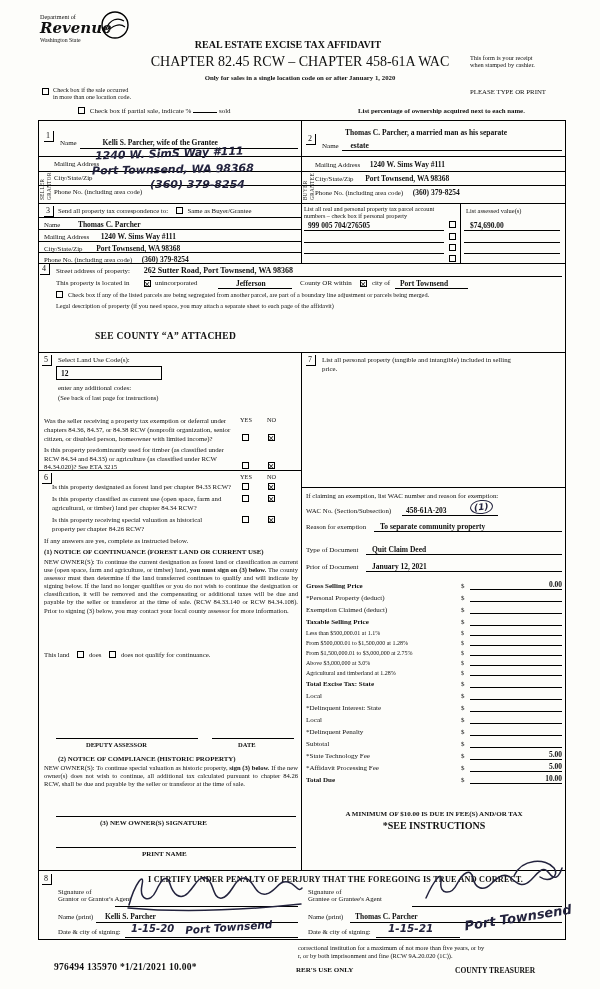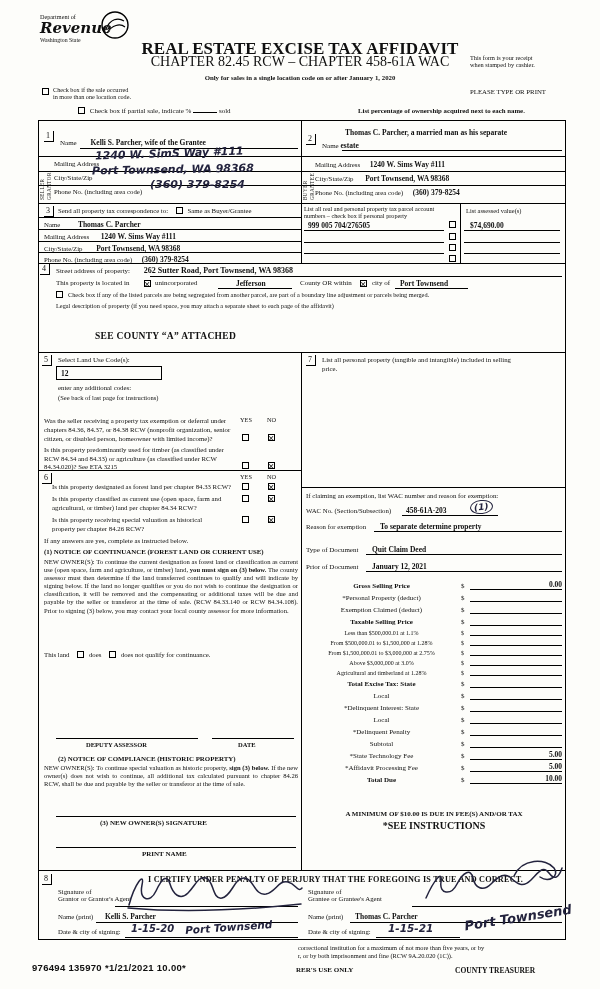--- a/index.html
+++ b/index.html
@@ -17,21 +17,21 @@
 .cb{position:absolute;width:7px;height:7px;border:1px solid #000;background:transparent}
 .cb.ck::before{content:"✕";font-family:"DejaVu Sans",sans-serif;font-weight:bold;font-size:7.5px;line-height:7px;position:absolute;left:-1px;top:-.5px}
 .icb{display:inline-block;width:7px;height:7px;border:1px solid #000;vertical-align:-1px;margin:0 3px 0 6px}
 .num{position:absolute;font-size:8px;line-height:9px;padding:0 3px 1px 2px;border-right:1px solid #000;border-bottom:1px solid #000}
 .vlab{display:flex;gap:1px}
 .vlab span{writing-mode:vertical-rl;transform:rotate(180deg);font-size:5.2px;letter-spacing:.4px}
 .money{position:absolute;left:306px;top:578px;width:256px}
 .mrow{display:flex;align-items:flex-end;height:12px;font-size:7px}
 .mrow.hdrrow{height:11px}
 .srow{height:10px;font-size:6px}
-.mlabel{flex:1;text-align:center;padding-right:4px;white-space:nowrap}
+.mlabel{flex:1;text-align:left;padding-right:4px;white-space:nowrap}
 .dol{width:9px}
 .mval{width:92px;border-bottom:1px solid #000;text-align:right;font-weight:bold;font-size:7.5px;line-height:9px}
 .mval.noline{border-bottom:none}
 svg.lines{position:absolute;left:0;top:0}
 </style>
 </head>
 <body>
 
 <div id="page">
 
@@ -85,21 +85,21 @@
 
   <div class="abs" style="left:40px;top:13px">
     <div style="font-size:6.2px">Department of</div>
     <div style="font-size:15px;font-weight:bold;font-style:italic;font-family:'DejaVu Serif',serif;margin-top:-1px">Revenue</div>
     <div style="font-size:5.8px">Washington State</div>
   </div>
   <svg class="abs" style="left:100px;top:10px" width="32" height="32">
     <circle cx="15" cy="15" r="13" fill="none" stroke="#000" stroke-width="1.4"></circle>
     <path d="M6,19 C10,9 18,7 24,11 M7,23 C12,15 20,13 25,17" stroke="#000" fill="none" stroke-width="1.2"></path>
   </svg>
-  <div class="abs b c" style="left:140px;top:39px;width:320px;font-size:17px">REAL ESTATE EXCISE TAX AFFIDAVIT</div>
+  <div class="abs b c" style="left:128px;top:39px;width:320px;font-size:10px">REAL ESTATE EXCISE TAX AFFIDAVIT</div>
   <div class="abs c" style="left:140px;top:54px;width:320px;font-size:14px">CHAPTER 82.45 RCW – CHAPTER 458-61A WAC</div>
   <div class="abs b c" style="left:40px;top:73.5px;width:520px;font-size:6.8px">Only for sales in a single location code on or after January 1, 2020</div>
   <div class="abs" style="left:470px;top:54px;font-size:6.3px">
     <div>This form is your receipt</div>
     <div>when stamped by cashier.</div>
   </div>
   <div class="abs" style="left:470px;top:88px;font-size:6.8px">PLEASE TYPE OR PRINT</div>
   <span class="cb" style="left:42px;top:88px"></span>
   <div class="abs" style="left:53px;top:86px;font-size:6.2px">
     <div>Check box if the sale occurred</div>
@@ -113,38 +113,38 @@
   </div>
   <div class="abs b" style="left:358px;top:107px;font-size:6.8px">List percentage of ownership acquired next to each name.</div>
 
   <span class="num" style="left:44px;top:131px">1</span>
   <div class="abs vlab" style="left:39px;top:140px;height:60px">
     <span>SELLER</span>
       <span>GRANTOR</span>
   </div>
   <div class="abs lbl7" style="left:60px;top:138px">
     <span>Name</span>
-    <span class="val" style="margin-left:12px">Kelli S. Parcher, wife of the Grantee</span>
+    <span class="val" style="margin-left:24px">Kelli S. Parcher, wife of the Grantee</span>
   </div>
   <div class="abs lbl68" style="left:54px;top:160px">Mailing Address</div>
   <div class="abs hw" style="left:95px;top:147px;font-size:11px;transform:rotate(-2deg)">1240 W. SimS Way #111</div>
   <div class="abs lbl68" style="left:54px;top:174px">City/State/Zip</div>
   <div class="abs hw" style="left:92px;top:163px;font-size:11px;transform:rotate(-1deg)">Port Townsend, WA 98368</div>
   <div class="abs lbl68" style="left:54px;top:188px">Phone No. (including area code)</div>
   <div class="abs hw" style="left:150px;top:178px;font-size:11px">(360) 379-8254</div>
 
   <span class="num" style="left:306px;top:134px">2</span>
   <div class="abs vlab" style="left:302px;top:140px;height:60px">
     <span>BUYER</span>
       <span>GRANTEE</span>
   </div>
   <div class="abs val" style="left:345px;top:128px">Thomas C. Parcher, a married man as his separate</div>
   <div class="abs lbl7" style="left:322px;top:141px">
     <span>Name</span>
-    <span class="val" style="">estate</span>
+    <span class="val" style="margin-left:10px">estate</span>
   </div>
   <div class="abs lbl68" style="left:315px;top:160px">
     <span>Mailing Address</span>
     <span class="val" style="margin-left:8px">1240 W. Sims Way #111</span>
   </div>
   <div class="abs lbl68" style="left:315px;top:174px">
     <span>City/State/Zip</span>
     <span class="val" style="margin-left:10px">Port Townsend, WA 98368</span>
   </div>
   <div class="abs lbl68" style="left:315px;top:188px">
@@ -262,21 +262,21 @@
   <div class="abs b" style="left:142px;top:850px;font-size:7px">PRINT NAME</div>
 
   <span class="num" style="left:306px;top:355px">7</span>
   <div class="abs lbl68" style="left:322px;top:356px">List all personal property (tangible and intangible) included in selling</div>
   <div class="abs lbl68" style="left:322px;top:365px">price.</div>
   <div class="abs lbl68" style="left:306px;top:492px">If claiming an exemption, list WAC number and reason for exemption:</div>
   <div class="abs lbl68" style="left:306px;top:507px">WAC No. (Section/Subsection)</div>
   <div class="abs val" style="left:406px;top:506px">458-61A-203</div>
   <div class="abs hw" style="left:470px;top:500px;font-size:9px;border:1px solid #23233d;border-radius:50%;padding:1px 3px;transform:rotate(-6deg)">(1)</div>
   <div class="abs lbl68" style="left:306px;top:523px">Reason for exemption</div>
-  <div class="abs val" style="left:380px;top:522px">To separate determine property</div>
+  <div class="abs val" style="left:380px;top:522px">To separate community property</div>
   <div class="abs lbl7" style="left:306px;top:546px">Type of Document</div>
   <div class="abs val" style="left:372px;top:545px">Quit Claim Deed</div>
   <div class="abs lbl7" style="left:306px;top:563px">Prior of Document</div>
   <div class="abs val" style="left:372px;top:562px">January 12, 2021</div>
 
   <div class="money">
     <div class="mrow">
         <span class="mlabel b">Gross Selling Price</span>
         <span class="dol">$</span>
         <span class="mval">0.00</span>
@@ -402,17 +402,17 @@
   </div>
   <div class="abs lbl68" style="left:58px;top:928px">Date &amp; city of signing:</div>
   <div class="abs hw" style="left:131px;top:923px;font-size:10px">1-15-20</div>
   <div class="abs hw" style="left:185px;top:921px;font-size:10.5px;transform:rotate(-4deg)">Port Townsend</div>
   <div class="abs lbl68" style="left:308px;top:928px">Date &amp; city of signing:</div>
   <div class="abs hw" style="left:388px;top:922px;font-size:10.5px">1-15-21</div>
   <div class="abs hw" style="left:464px;top:910px;font-size:13px;transform:rotate(-9deg)">Port Townsend</div>
 
   <div class="abs" style="left:298px;top:944px;font-size:6.4px">correctional institution for a maximum of not more than five years, or by</div>
   <div class="abs" style="left:298px;top:952px;font-size:6.4px">r, or by both imprisonment and fine (RCW 9A.20.020 (1C)).</div>
-  <div class="abs b" style="left:32px;top:962px;font-family:Liberation Sans, sans-serif;font-size:9.5px;letter-spacing:.3px">976494 135970 *1/21/2021 10.00*</div>
+  <div class="abs b" style="left:54px;top:962px;font-family:Liberation Serif, serif;font-size:9.5px;letter-spacing:.3px">976494 135970 *1/21/2021 10.00*</div>
   <div class="abs b" style="left:296px;top:966px;font-size:7px">RER'S USE ONLY</div>
   <div class="abs b" style="left:455px;top:966px;font-size:7.5px">COUNTY TREASURER</div>
 
 </div>
 
 </body></html>

